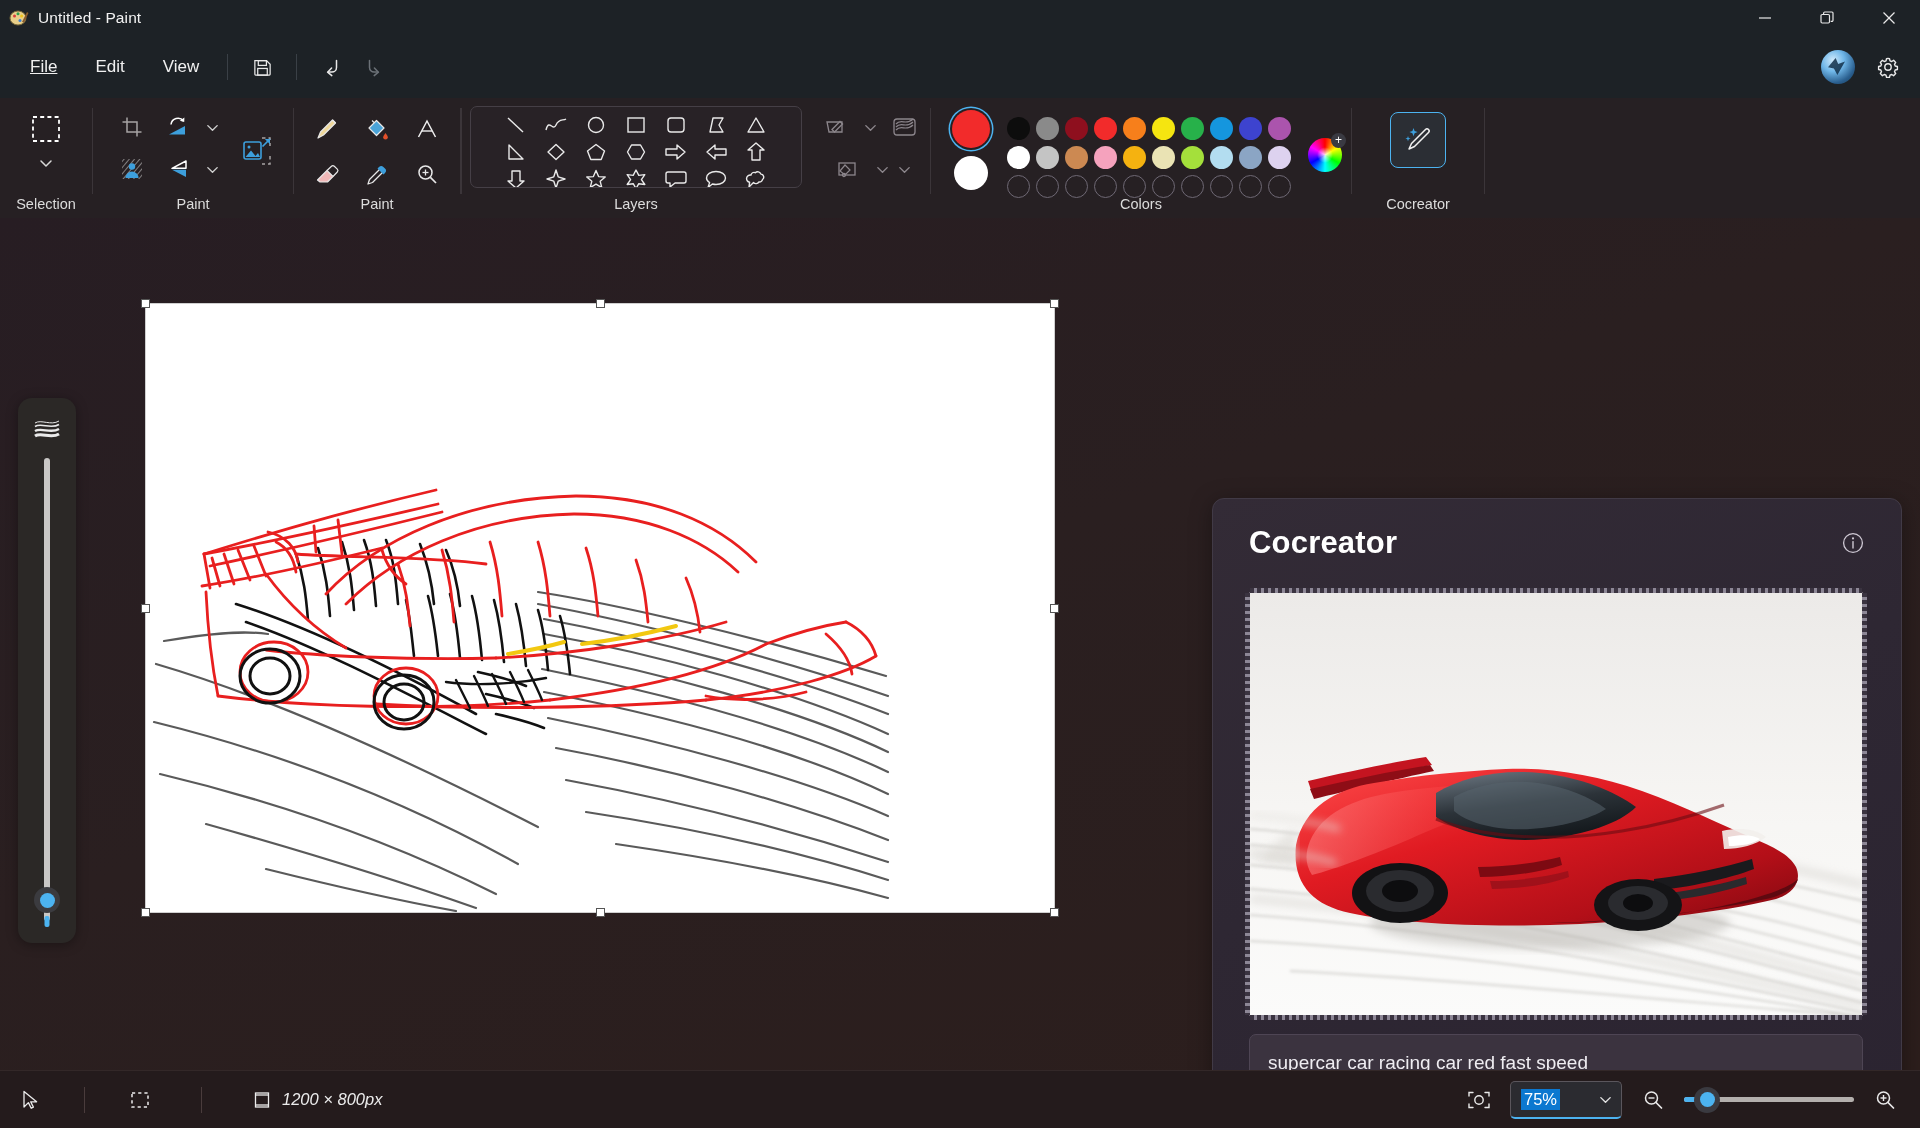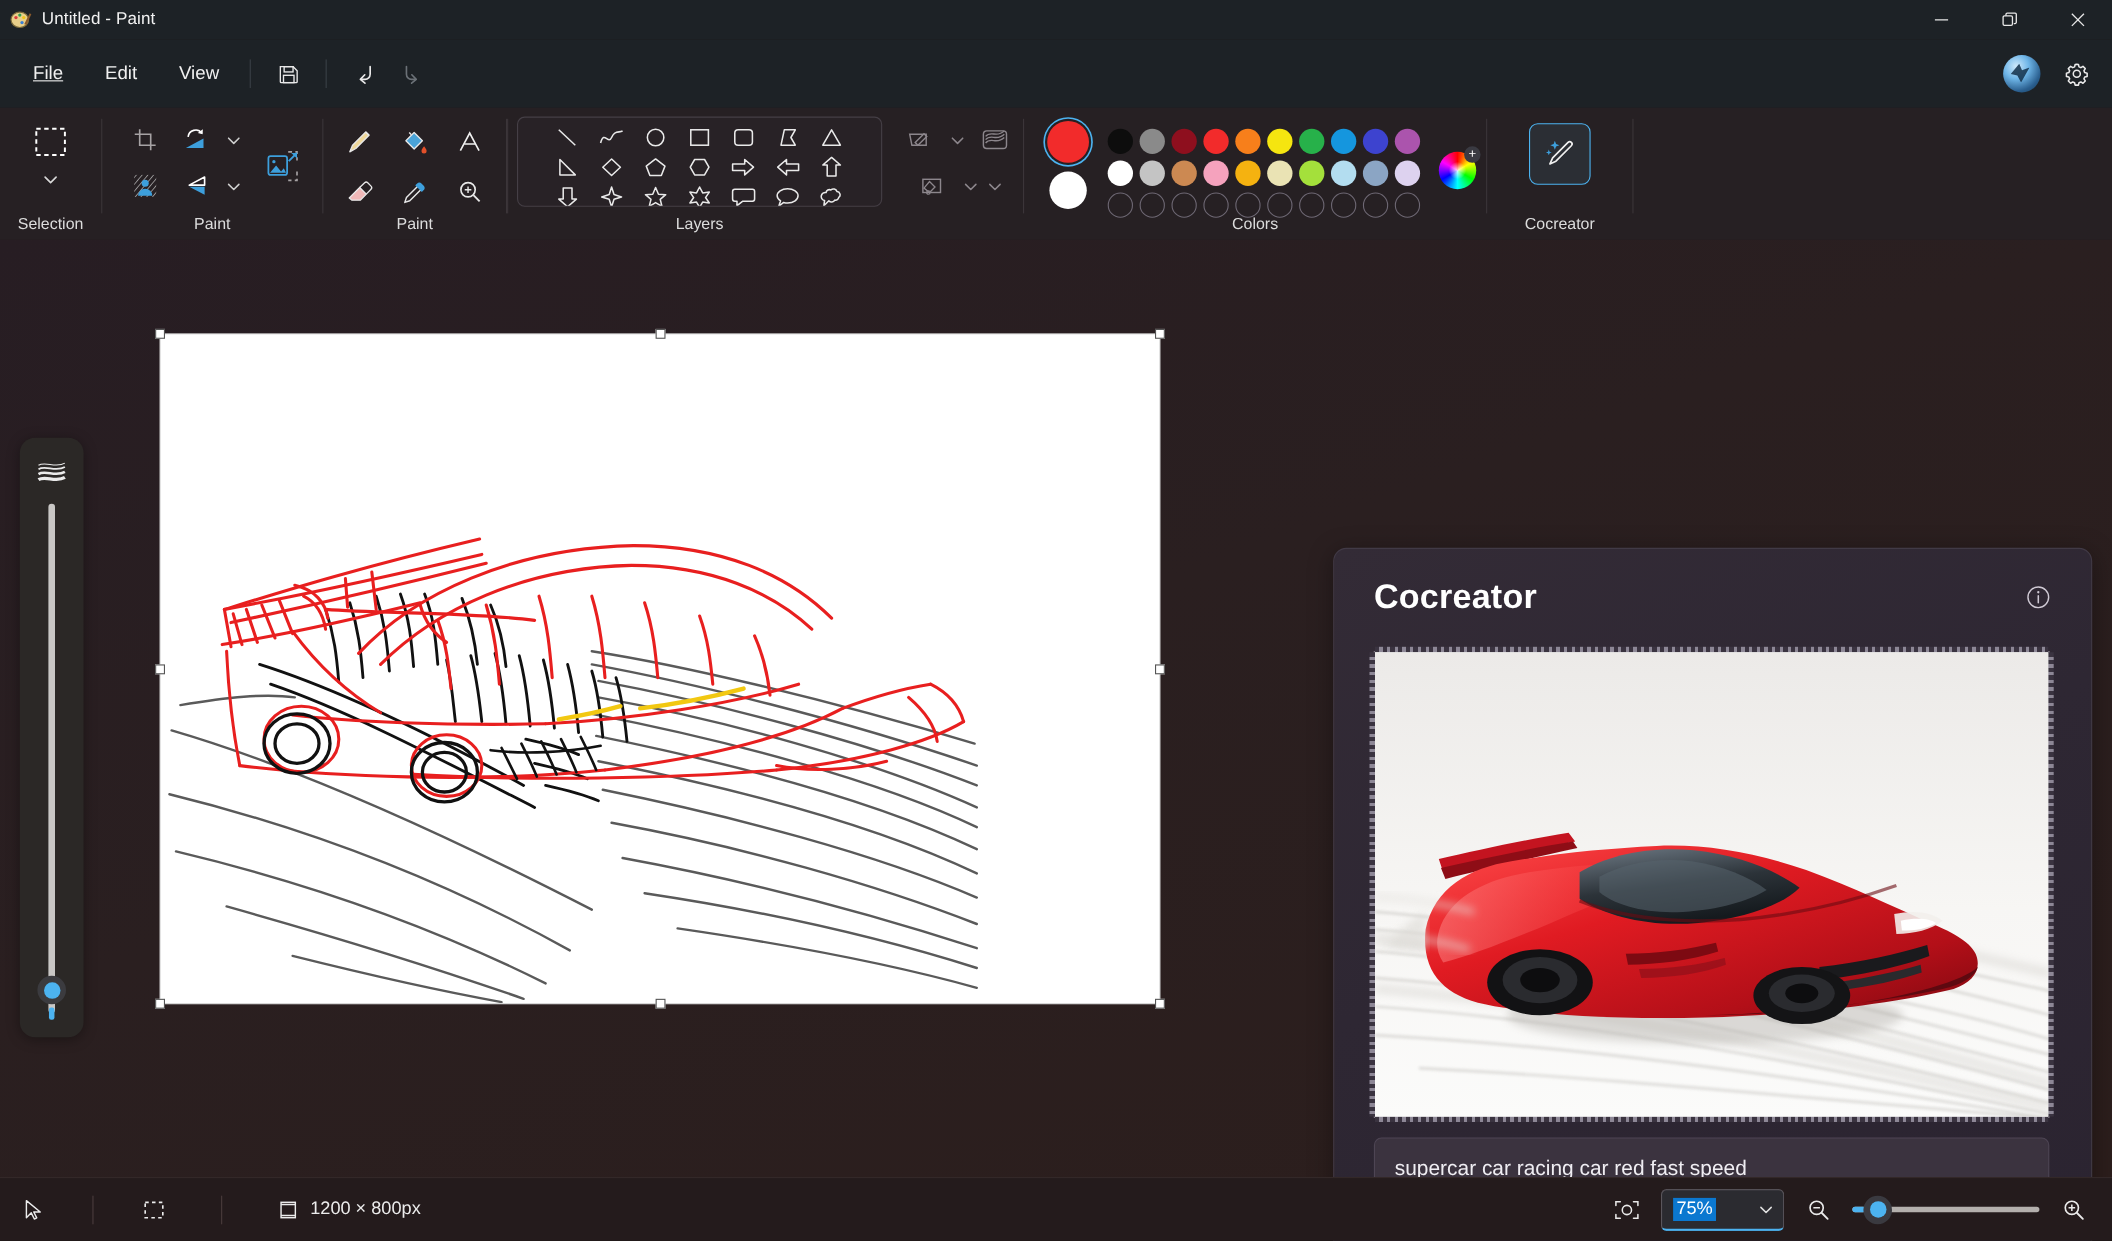--- a/index.html
+++ b/index.html
@@ -212,21 +212,21 @@
     font-size: 19px; color: #efedf2; font-family: "Liberation Sans", sans-serif;
     outline: none; resize: none; line-height: 1.3;
   }
 
   
   .statusbar {
     position: absolute; bottom: 0; left: 0; width: 1920px; height: 58px;
     background: #241b1c; display: flex; align-items: center;
     border-top: 1px solid #332828;
   }
-  .sb-item { display: flex; align-items: center; gap: 10px; color: #ececec; font-size: 16.5px; height: 36px; padding: 0 10px; }
+  .sb-item { display: flex; align-items: center; gap: 10px; color: #ececec; font-size: 16.5px; height: 36px; padding: 0 10px; font-style: italic; }
   .sb-sep { width: 1px; height: 26px; background: #4a3c3c; }
   .sb-right { position: absolute; right: 18px; display: flex; align-items: center; gap: 14px; }
   .zoom-select {
     position: relative; width: 112px; height: 38px; background: #2b2b30;
     border: 1px solid #5a565c; border-bottom: 2.5px solid #4cb3f0; border-radius: 5px;
     display: flex; align-items: center; justify-content: space-between; padding: 0 8px 0 10px;
   }
   .zoom-val { background: #0b78d0; color: #ffffff; font-size: 16.5px; padding: 1px 3px; }
   .zoom-slider { position: relative; width: 170px; height: 20px; display: flex; align-items: center; }
   .zs-track { position: absolute; left: 0; width: 100%; height: 5px; border-radius: 3px; background: #b4b0ad; }

